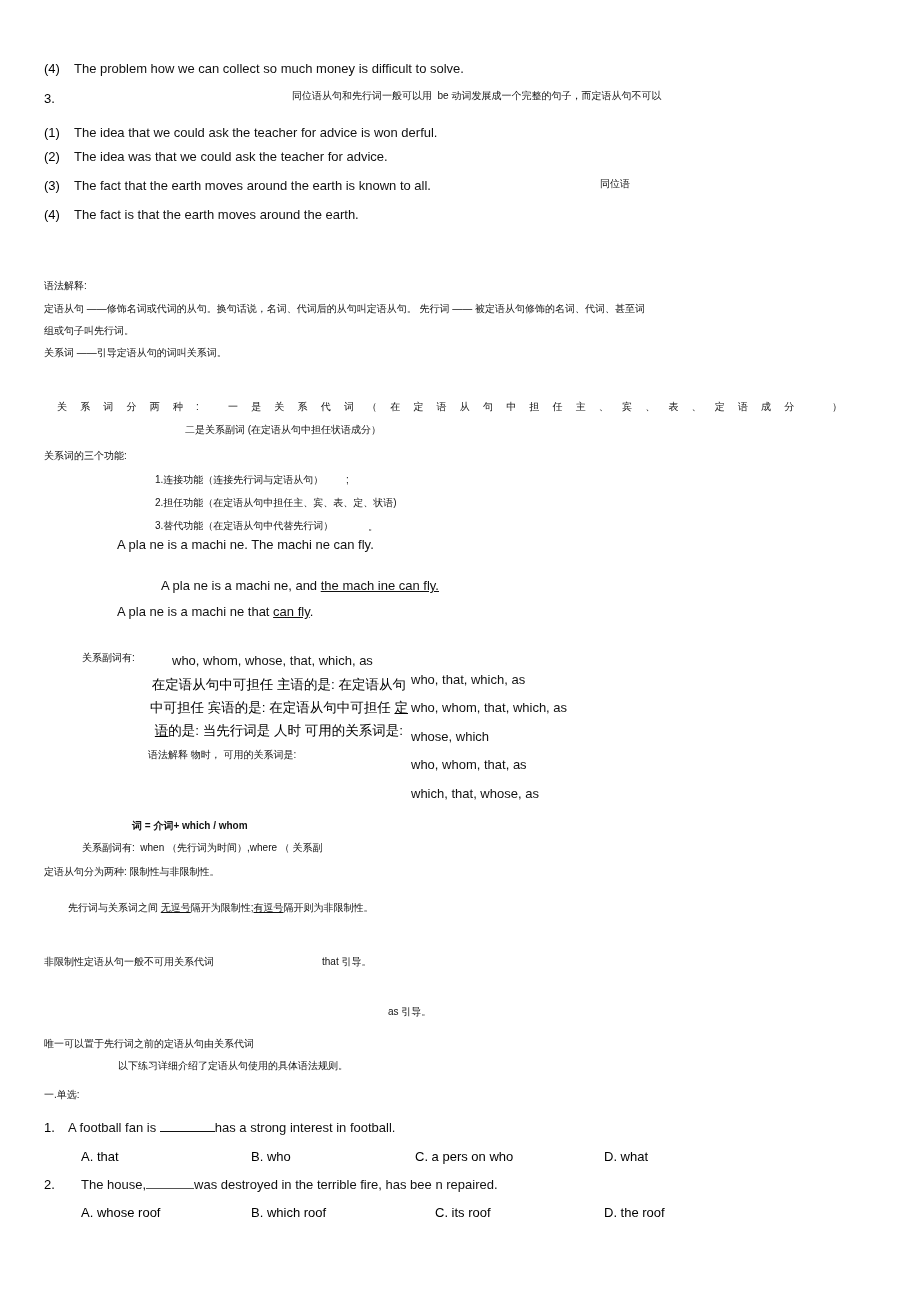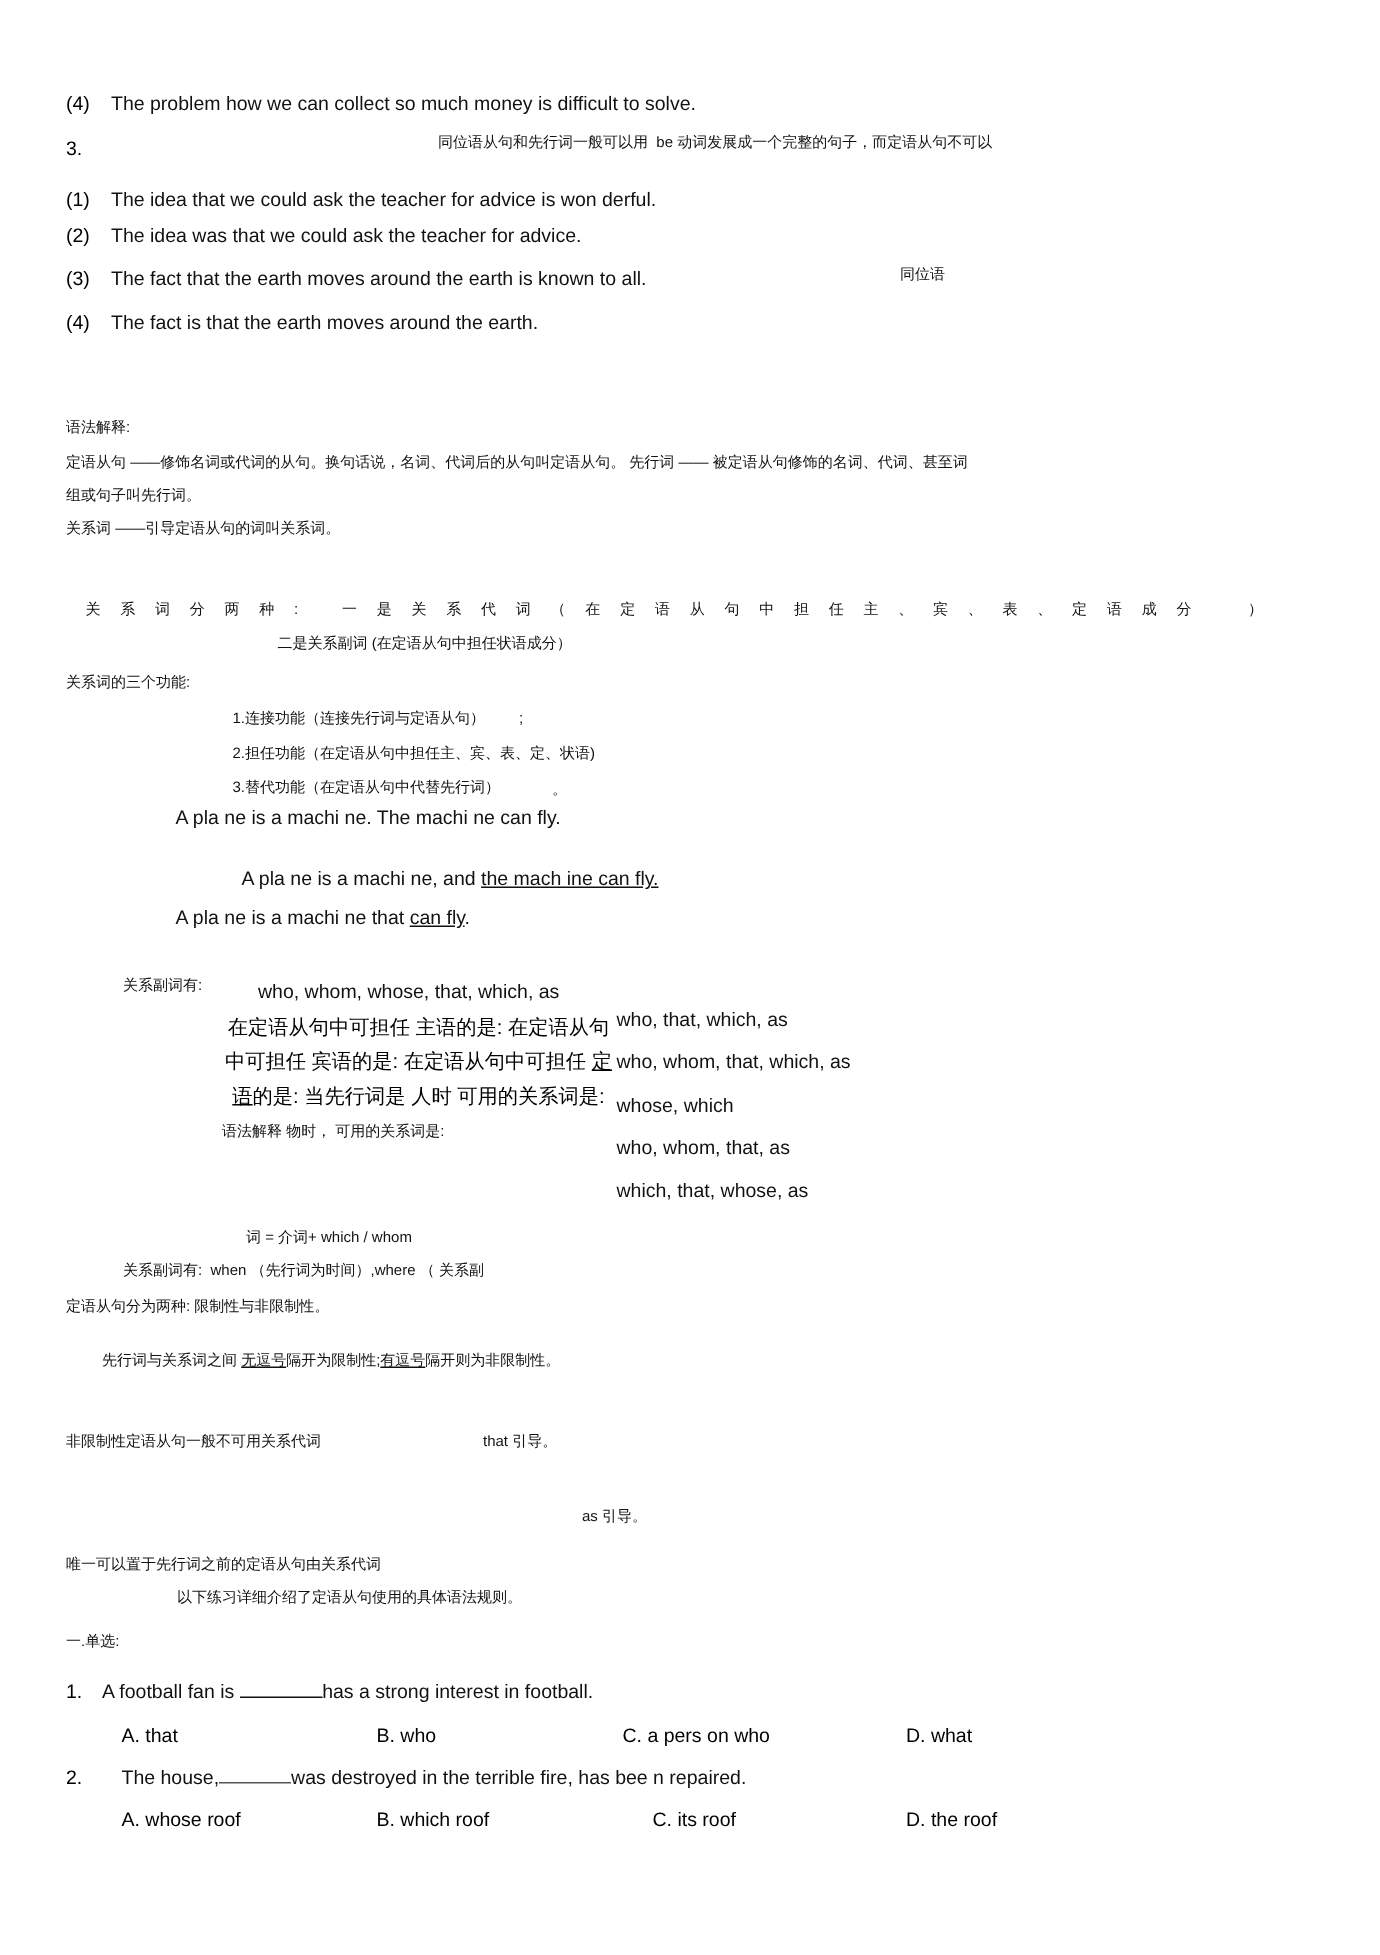--- a/index.html
+++ b/index.html
@@ -128,21 +128,21 @@
 
   <span class="ln cn" style="left:148px; top:749px;">语法解释 物时， 可用的关系词是:</span>
 
   <span class="ln" style="left:411px; top:672px;">who, that, which, as</span>
   <span class="ln" style="left:411px; top:700px;">who, whom, that, which, as</span>
   <span class="ln" style="left:411px; top:729px;">whose, which</span>
   <span class="ln" style="left:411px; top:757px;">who, whom, that, as</span>
   <span class="ln" style="left:411px; top:786px;">which, that, whose, as</span>
 
   <span class="ln cn" style="left:82px; top:794px;margin-top:48px;">关系副词有:  when （先行词为时间）,where （ 关系副</span>
-  <span class="ln cn" style="left:164px; top:820px;">词 = 介词+ which / whom</span>
+  <span class="ln cn" style="left:132px; top:820px;font-weight:bold;">词 = 介词+ which / whom</span>
 
   <span class="ln cn" style="left:44px; top:866px;">定语从句分为两种: 限制性与非限制性。</span>
 
   <span class="ln cn" style="left:68px; top:902px;"><span>先行词与关系词之间 </span><span class="u">无逗号</span><span>隔开为限制性;</span><span class="u">有逗号</span><span>隔开则为非限制性。</span></span>
 
   <span class="ln cn" style="left:44px; top:956px;">非限制性定语从句一般不可用关系代词</span>
   <span class="ln cn" style="left:322px; top:956px;">that 引导。</span>
 
   <span class="ln cn" style="left:44px; top:1006px;margin-top:32px;">唯一可以置于先行词之前的定语从句由关系代词</span>
   <span class="ln cn" style="left:388px; top:1006px;">as 引导。</span>

